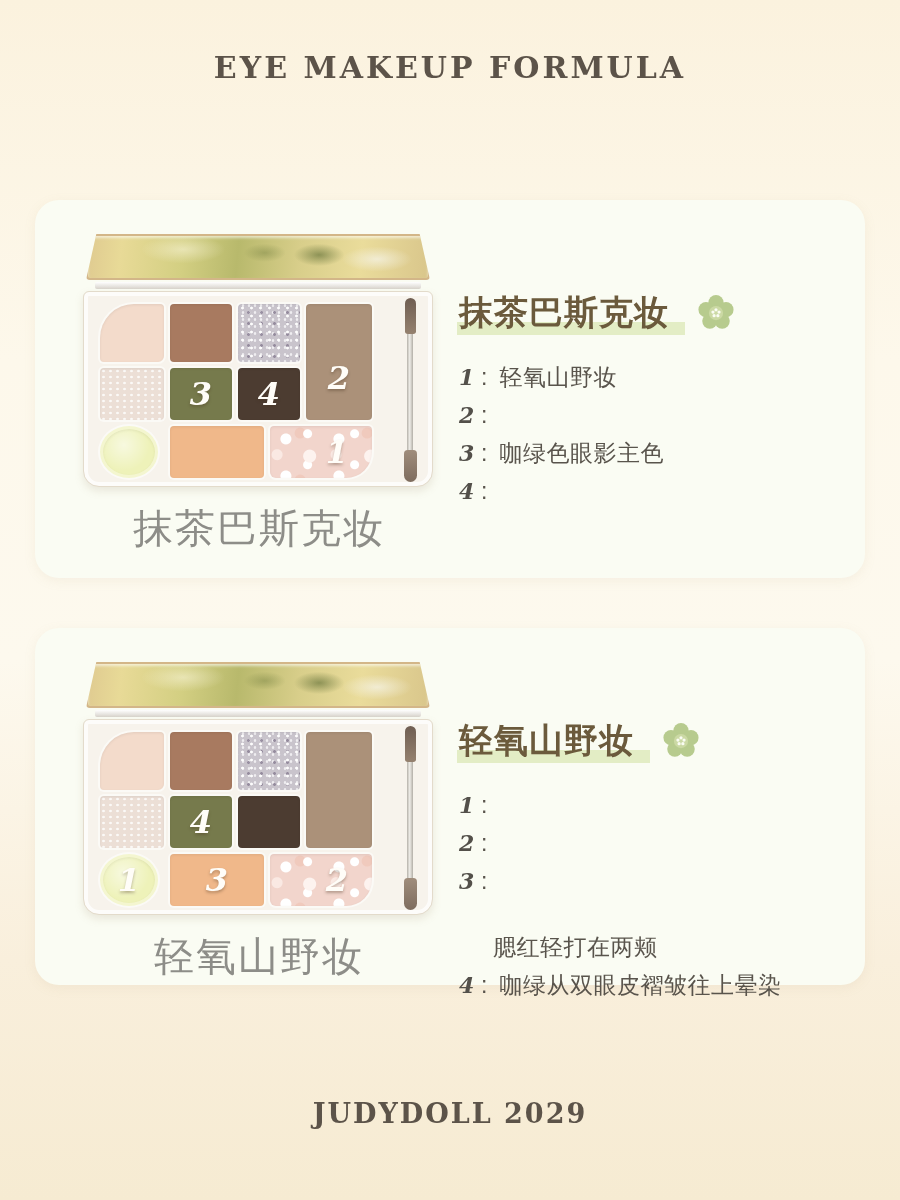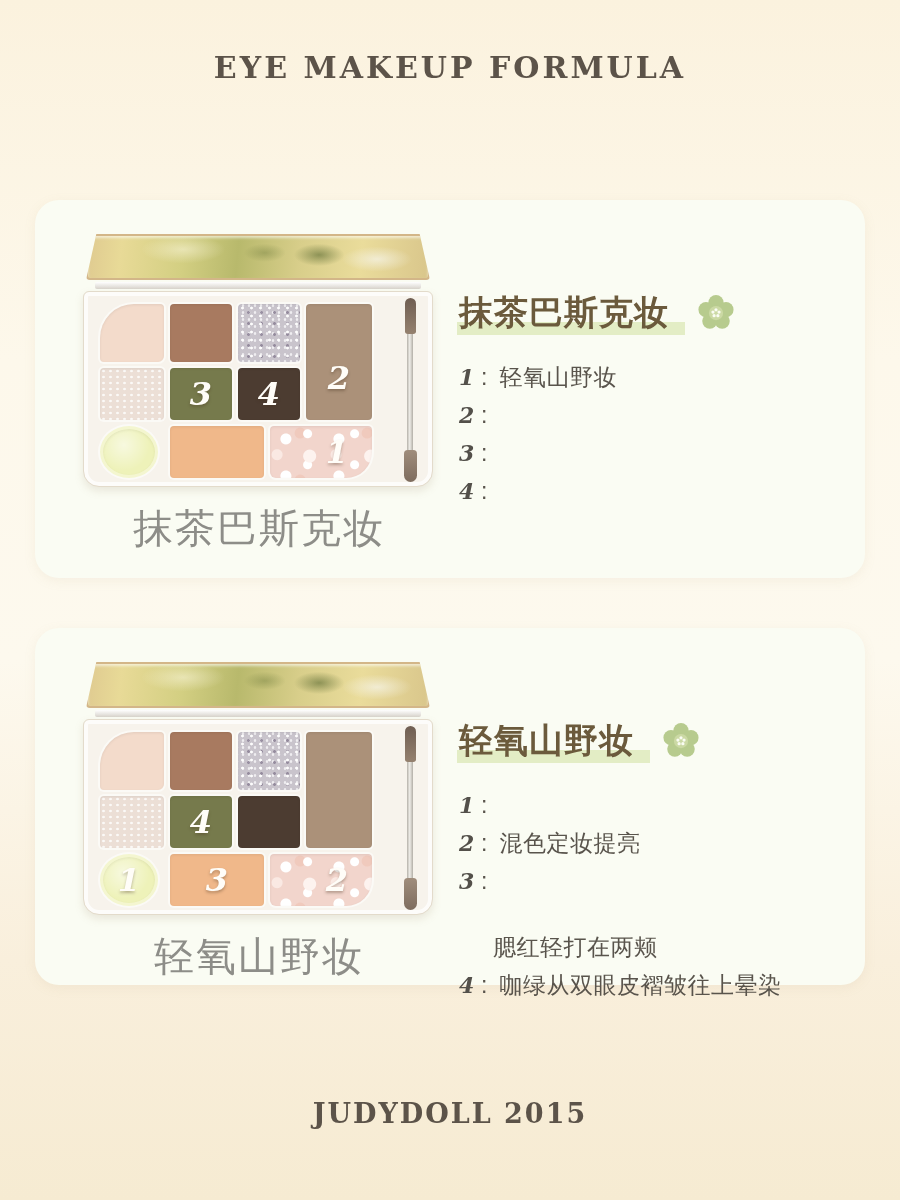--- a/index.html
+++ b/index.html
@@ -179,20 +179,21 @@
             <span class="step-colon">:</span>
             <span class="step-text">轻氧山野妆</span>
         </div>
         <div class="step">
           <span class="step-num">2</span>
             <span class="step-colon">:</span>
         </div>
         <div class="step">
           <span class="step-num">3</span>
             <span class="step-colon">:</span>
+            <span class="step-text">咖绿色眼影主色</span>
         </div>
         <div class="step">
           <span class="step-num">4</span>
             <span class="step-colon">:</span>
         </div>
       </div>
     </div>
   </div>
 </section>
 
@@ -259,30 +260,29 @@
         </svg>
       </div>
       <div class="steps">
         <div class="step">
           <span class="step-num">1</span>
             <span class="step-colon">:</span>
         </div>
         <div class="step">
           <span class="step-num">2</span>
             <span class="step-colon">:</span>
-            <span class="step-text">混色定妆提亮</span>
         </div>
         <div class="step">
           <span class="step-num">3</span>
             <span class="step-colon">:</span>
         </div>
         <div class="step-cont">腮红轻打在两颊</div>
         <div class="step">
           <span class="step-num">4</span>
             <span class="step-colon">:</span>
             <span class="step-text">咖绿从双眼皮褶皱往上晕染</span>
         </div>
       </div>
     </div>
   </div>
 </section>
 
-<div class="footer">JUDYDOLL 2015</div>
+<div class="footer">JUDYDOLL 2029</div>
 
 </body></html>

